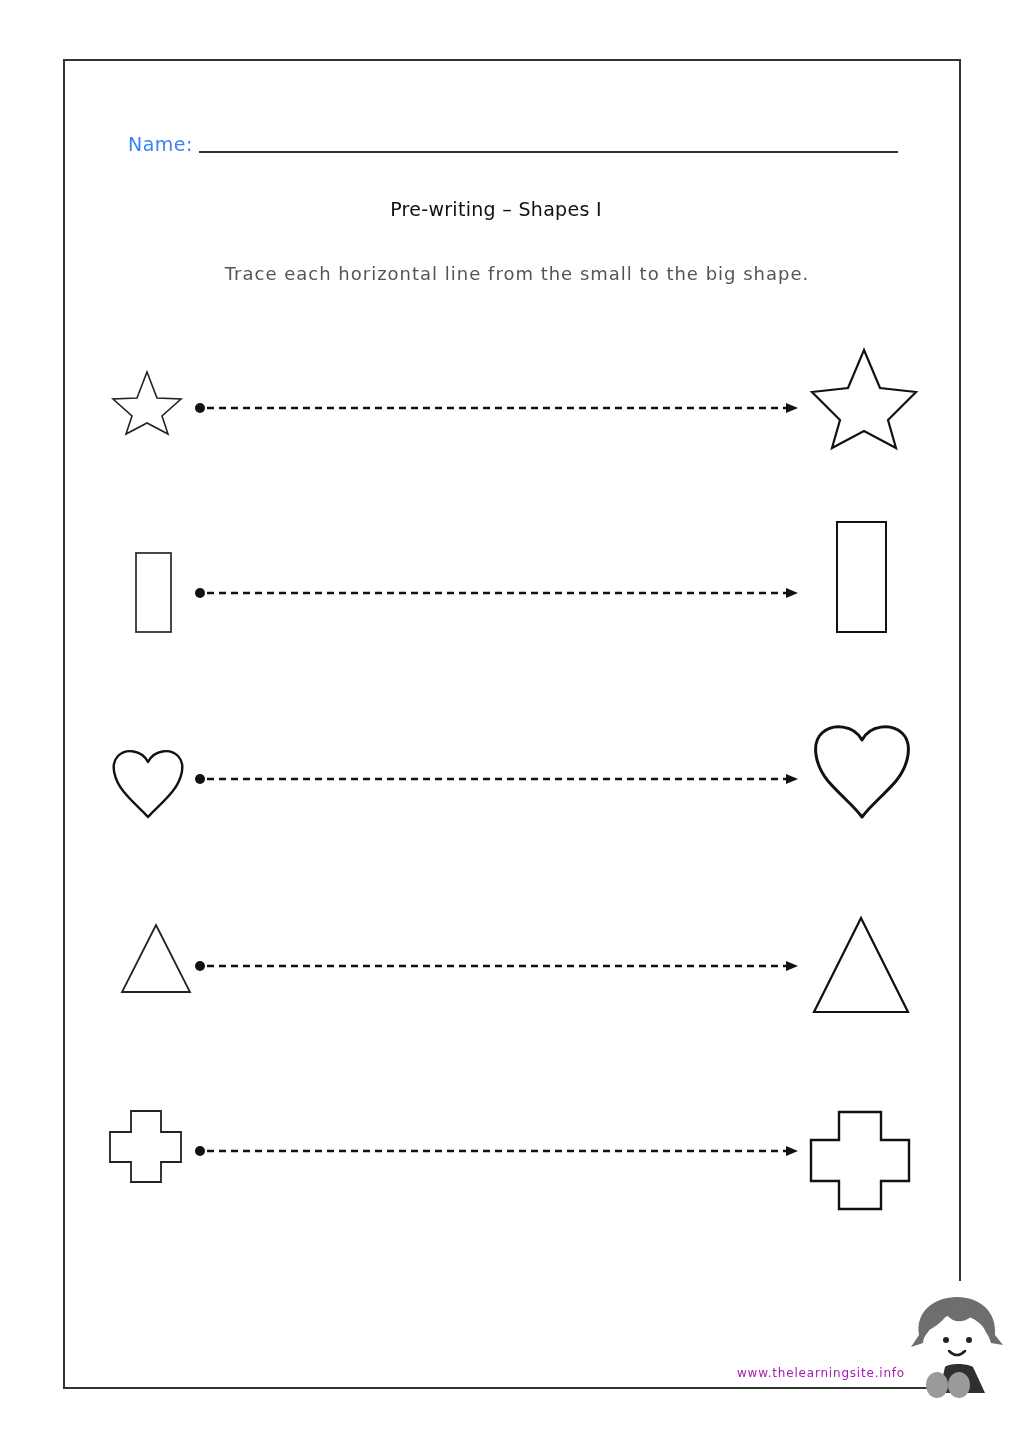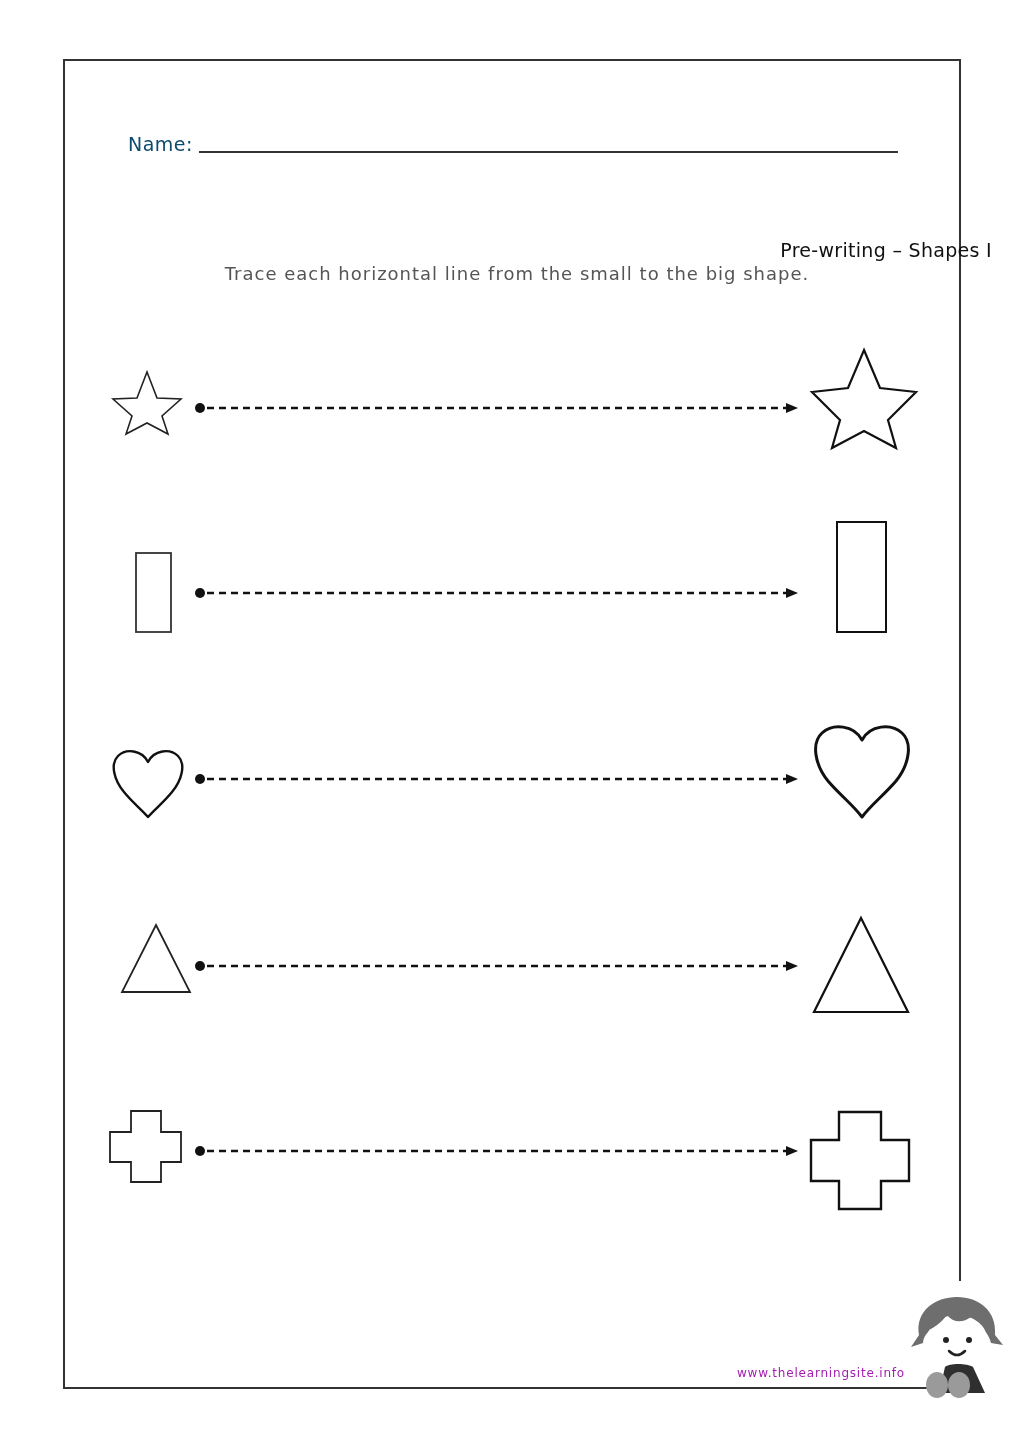--- a/index.html
+++ b/index.html
@@ -37,41 +37,40 @@
       position: absolute;
       left: 128px;
       top: 128px;
       width: 770px;
       height: 30px;
       display: flex;
       align-items: flex-end;
     }
     .name-label {
       font-size: 19px;
-      color: #0c4a6e;
+      color: #3b82f6;
       letter-spacing: 0.5px;
       line-height: 28px;
     }
     .name-line {
       flex: 1;
       border-bottom: 2px solid #333;
       margin-left: 6px;
       margin-bottom: 5px;
       height: 0;
     }
     .title {
       position: absolute;
       left: 0;
       width: 992px;
       top: 198px;
-      text-align: right;
+      text-align: center;
       font-size: 19px;
       color: #111;
       letter-spacing: 0.3px;
-      margin-top: 41px;
     }
     .instructions {
       position: absolute;
       left: 0;
       width: 1034px;
       top: 263px;
       text-align: center;
       font-size: 18px;
       color: #555;
       letter-spacing: 1px;

